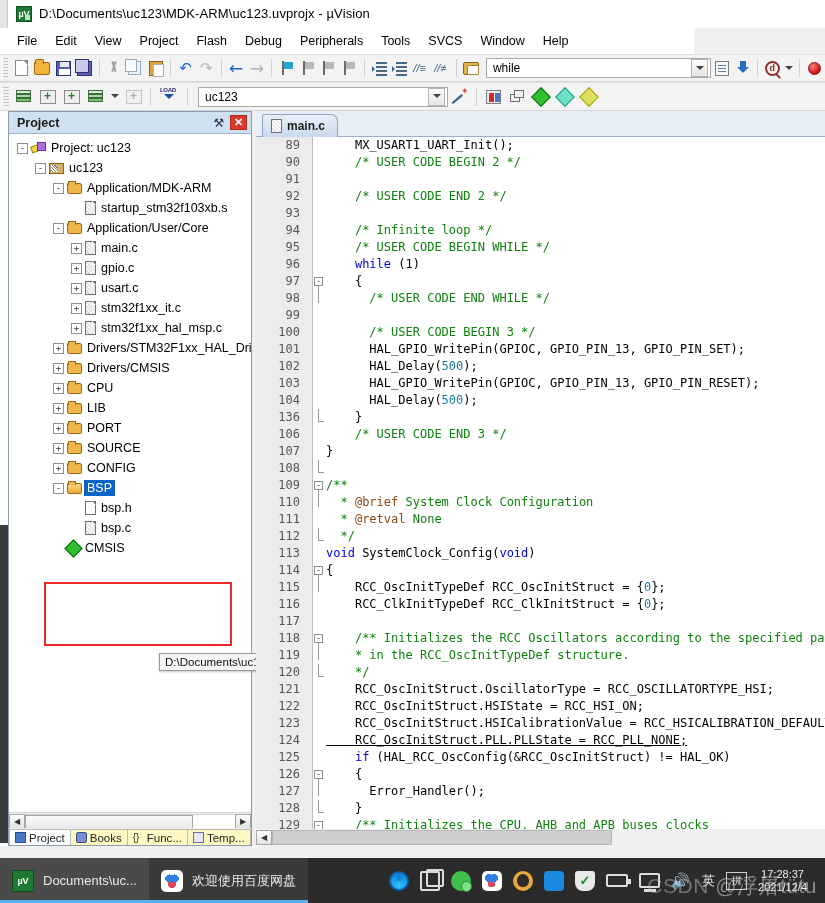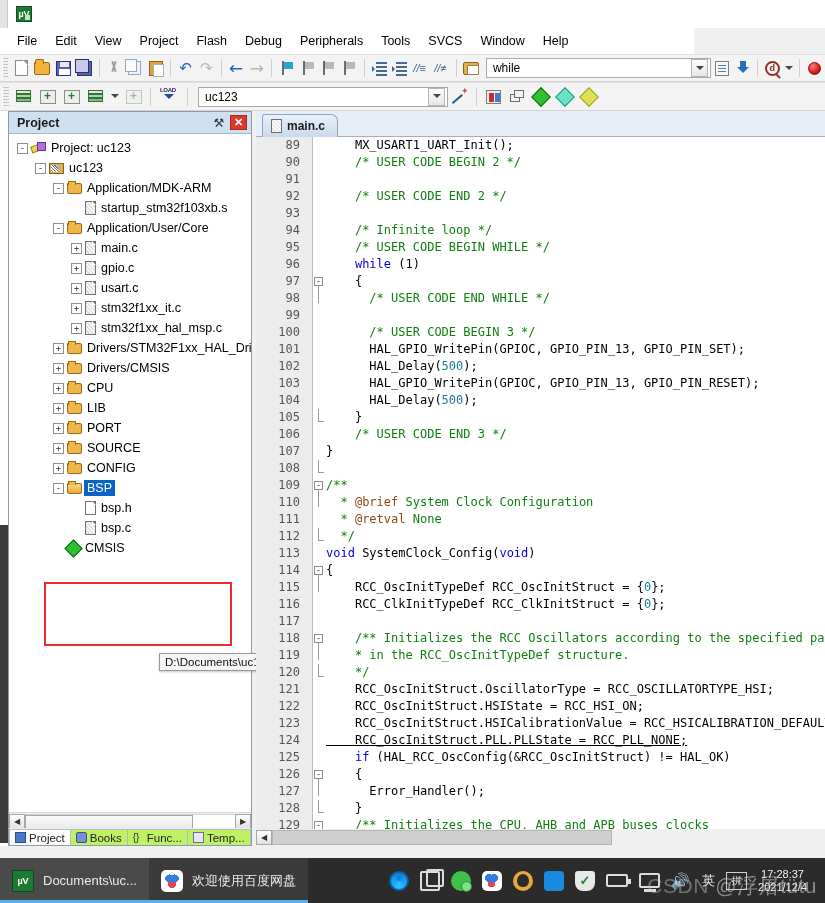--- a/index.html
+++ b/index.html
@@ -213,21 +213,21 @@
   .sb-track{flex:1 1 auto;height:15px;background:#fff;border-top:1px solid #d0d0d0;border-bottom:1px solid #d0d0d0;}
   .sb-thumb{height:15px;background:linear-gradient(#fbfbfb,#e8e8e8);border:1px solid #a6a6a6;width:80%;}
 
   .panel-tabs {
     position:absolute; left:0; bottom:0; right:0; height:17px;
     display:flex; align-items:flex-end; background:#f0f0f0;
   }
   .ptab {
     height:16px; display:flex; align-items:center; gap:3px;
     padding:0 5px; font-size:11.5px; color:#222;
-    border:1px solid #b9b9b9; border-bottom:none; background:#bef264;
+    border:1px solid #b9b9b9; border-bottom:none; background:#fef9c3;
     margin-right:-1px; overflow:hidden; white-space:nowrap;
   }
   .ptab.active { background:#ffffff; font-weight:normal; }
   .ptab .ti { width:11px;height:11px;flex:0 0 auto; }
   .ti.blue{background:#4a78c8;border:1px solid #2a4f8f;}
   .ti.books{background:#7a8fd0;border:1px solid #3f4f8f;border-radius:2px;}
   .ti.func{font-size:10px;color:#333;background:none;border:none;}
   .ti.temp{background:#e8e8f5;border:1px solid #6a6aa0;}
 
   
@@ -352,20 +352,21 @@
   .gap-strip { position:absolute; left:252px; top:111px; width:4px; bottom:57px; background:#f0f0f0; }
 </style>
 </head>
 <body>
 
 <div id="app">
 
   <div class="titlebar">
     <div class="title-left-edge"></div>
     <div class="app-icon">µV</div>
+    <div class="title-text">D:\Documents\uc123\MDK-ARM\uc123.uvprojx - µVision</div>
   </div>
 
   <div class="menubar">
     <div class="menu-item">File</div>
     <div class="menu-item">Edit</div>
     <div class="menu-item">View</div>
     <div class="menu-item">Project</div>
     <div class="menu-item">Flash</div>
     <div class="menu-item">Debug</div>
     <div class="menu-item">Peripherals</div>
@@ -739,21 +740,21 @@
           <div class="gutter-line" style="top: 187px;">100</div>
           <div class="code-line" style="top: 187px;">&nbsp;&nbsp;&nbsp;&nbsp;&nbsp;&nbsp;<span class="c-com">/*&nbsp;USER&nbsp;CODE&nbsp;BEGIN&nbsp;3&nbsp;*/</span></div>
           <div class="gutter-line" style="top: 204px;">101</div>
           <div class="code-line" style="top: 204px;">&nbsp;&nbsp;&nbsp;&nbsp;&nbsp;&nbsp;<span class="c-txt">HAL_GPIO_WritePin(GPIOC,&nbsp;GPIO_PIN_13,&nbsp;GPIO_PIN_SET);</span></div>
           <div class="gutter-line" style="top: 221px;">102</div>
           <div class="code-line" style="top: 221px;">&nbsp;&nbsp;&nbsp;&nbsp;&nbsp;&nbsp;<span class="c-txt">HAL_Delay(</span><span class="c-num">500</span><span class="c-txt">);</span></div>
           <div class="gutter-line" style="top: 238px;">103</div>
           <div class="code-line" style="top: 238px;">&nbsp;&nbsp;&nbsp;&nbsp;&nbsp;&nbsp;<span class="c-txt">HAL_GPIO_WritePin(GPIOC,&nbsp;GPIO_PIN_13,&nbsp;GPIO_PIN_RESET);</span></div>
           <div class="gutter-line" style="top: 255px;">104</div>
           <div class="code-line" style="top: 255px;">&nbsp;&nbsp;&nbsp;&nbsp;&nbsp;&nbsp;<span class="c-txt">HAL_Delay(</span><span class="c-num">500</span><span class="c-txt">);</span></div>
-          <div class="gutter-line" style="top: 272px;">105</div>
+          <div class="gutter-line" style="top: 272px;">136</div>
           <div class="fold-end" style="top: 284px; left: 62px; width: 6px;"></div>
           <div class="fold-bar" style="top: 272px; left: 62px; height: 13px;"></div>
           <div class="code-line" style="top: 272px;">&nbsp;&nbsp;&nbsp;&nbsp;<span class="c-txt">}</span></div>
           <div class="gutter-line" style="top: 289px;">106</div>
           <div class="code-line" style="top: 289px;">&nbsp;&nbsp;&nbsp;&nbsp;<span class="c-com">/*&nbsp;USER&nbsp;CODE&nbsp;END&nbsp;3&nbsp;*/</span></div>
           <div class="gutter-line" style="top: 306px;">107</div>
           <div class="code-line" style="top: 306px;"><span class="c-txt">}</span></div>
           <div class="gutter-line" style="top: 323px;">108</div>
           <div class="fold-end" style="top: 335px; left: 62px; width: 6px;"></div>
           <div class="fold-bar" style="top: 323px; left: 62px; height: 13px;"></div>

